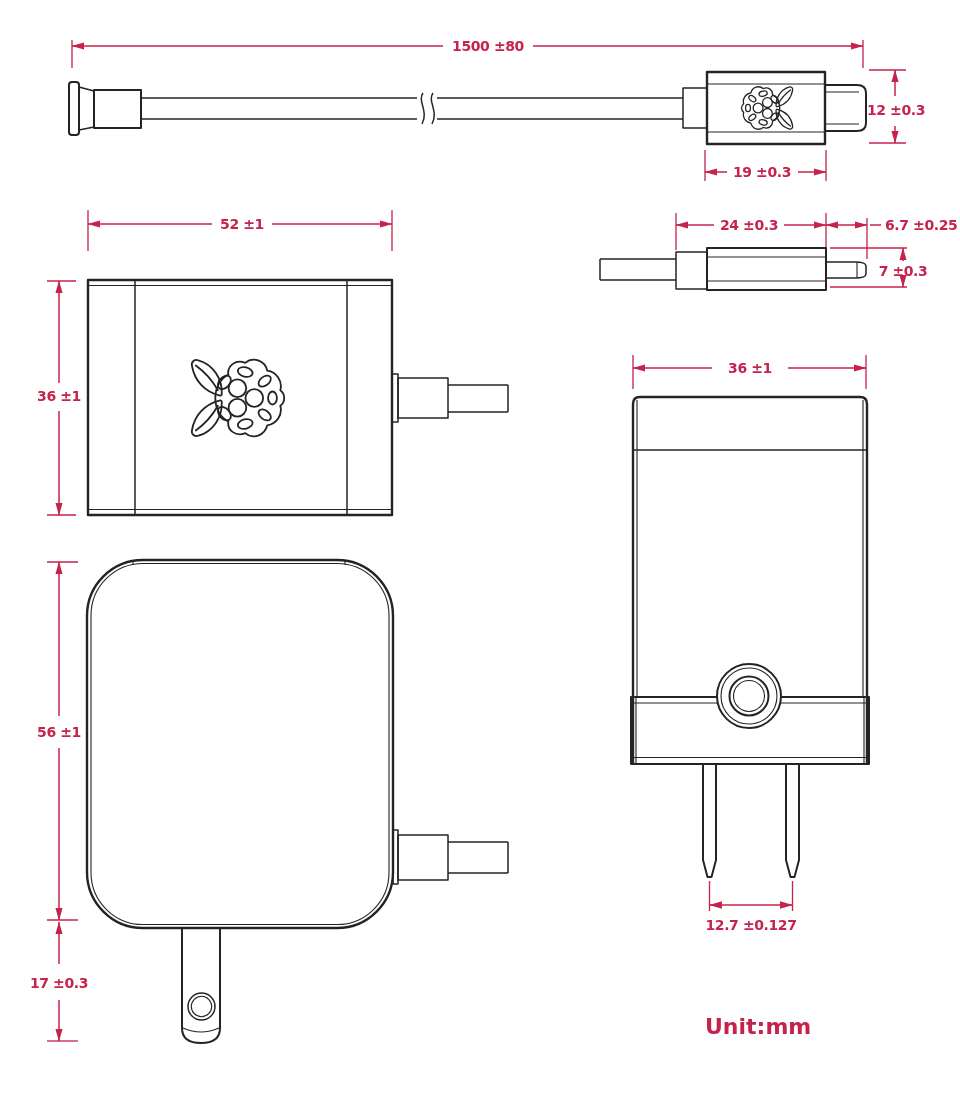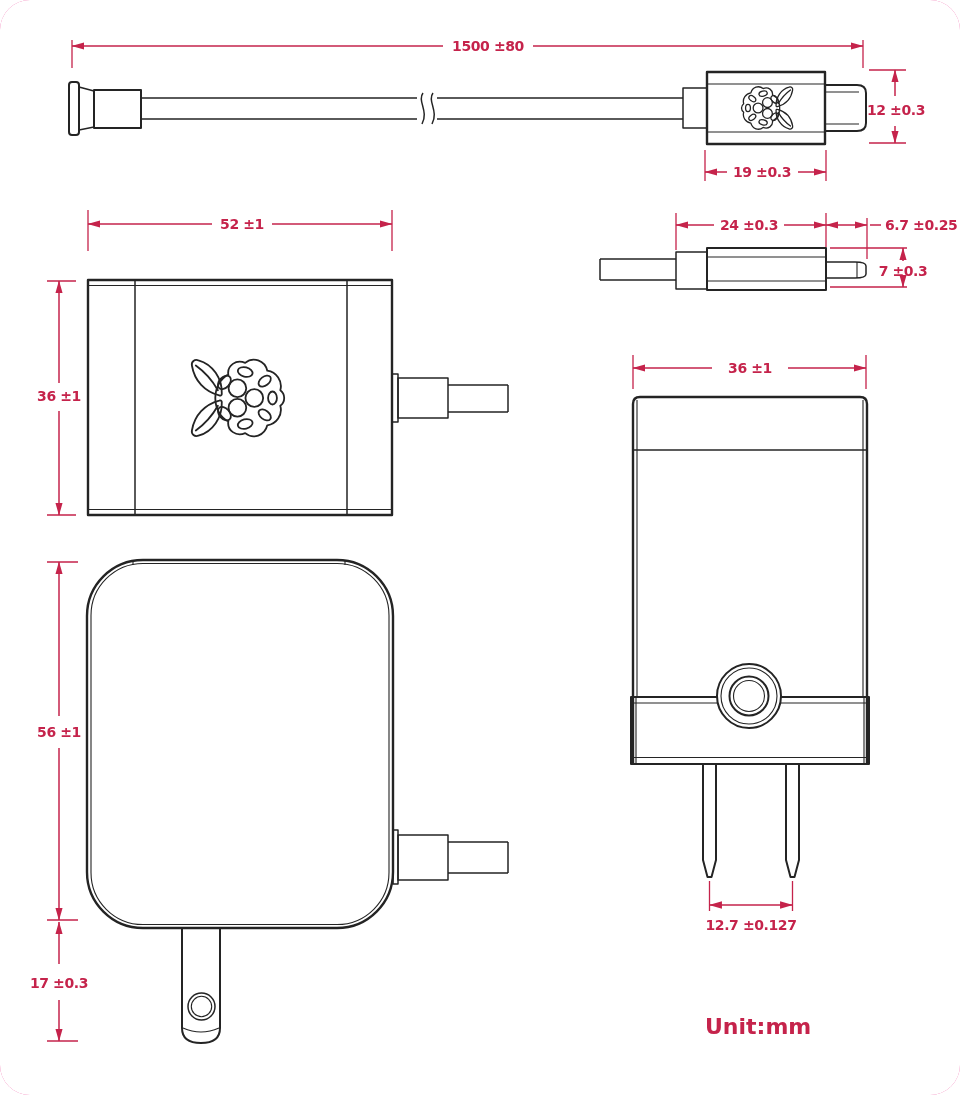--- a/index.html
+++ b/index.html
@@ -1,16 +1,16 @@
 <!DOCTYPE html>
 <html><head>
 <meta charset="utf-8">
 <style>
   html,body{margin:0;padding:0;background:#ffffff;}
-  .canvas{width:960px;height:1095px;position:relative;background:#ec4899;overflow:hidden;border-radius:30px;}
+  .canvas{width:960px;height:1095px;position:relative;background:#ec4899;overflow:hidden;}
   svg{display:block;}
   .dim{fill:#C5234B;font-family:"DejaVu Sans",sans-serif;font-weight:bold;font-size:14px;letter-spacing:-0.4px;}
   .unit{fill:#C5234B;font-family:"DejaVu Sans",sans-serif;font-weight:600;font-size:22px;}
   .red{stroke:#C5234B;stroke-width:1.5;fill:none;}
   .tick{stroke:#C5234B;stroke-width:1.3;fill:none;}
   .o3{stroke:#242424;stroke-width:2.4;fill:none;stroke-linejoin:round;}
   .o2{stroke:#242424;stroke-width:2;fill:none;stroke-linejoin:round;}
   .o15{stroke:#242424;stroke-width:1.5;fill:none;stroke-linejoin:round;}
   .o1{stroke:#242424;stroke-width:1.1;fill:none;stroke-linejoin:round;}
   .wfill{fill:#ffffff;}

